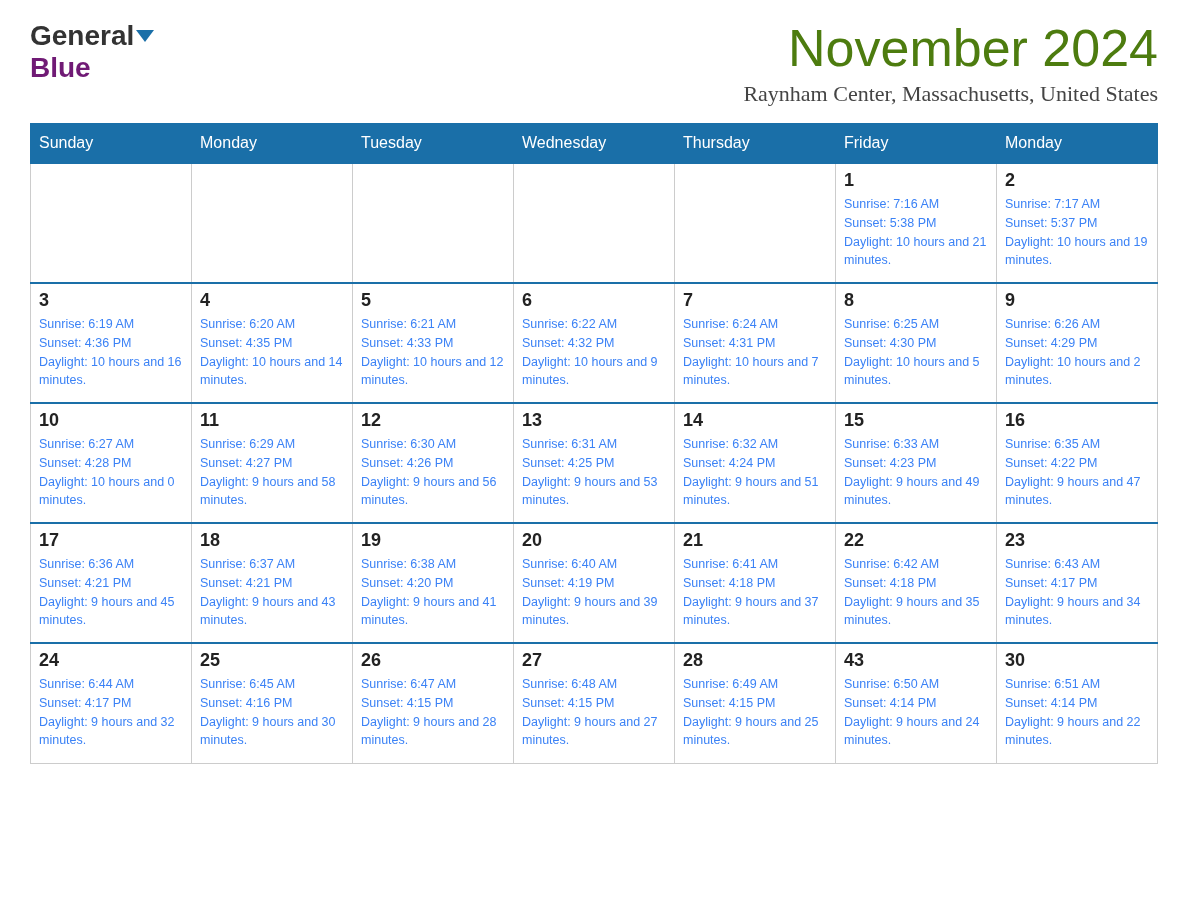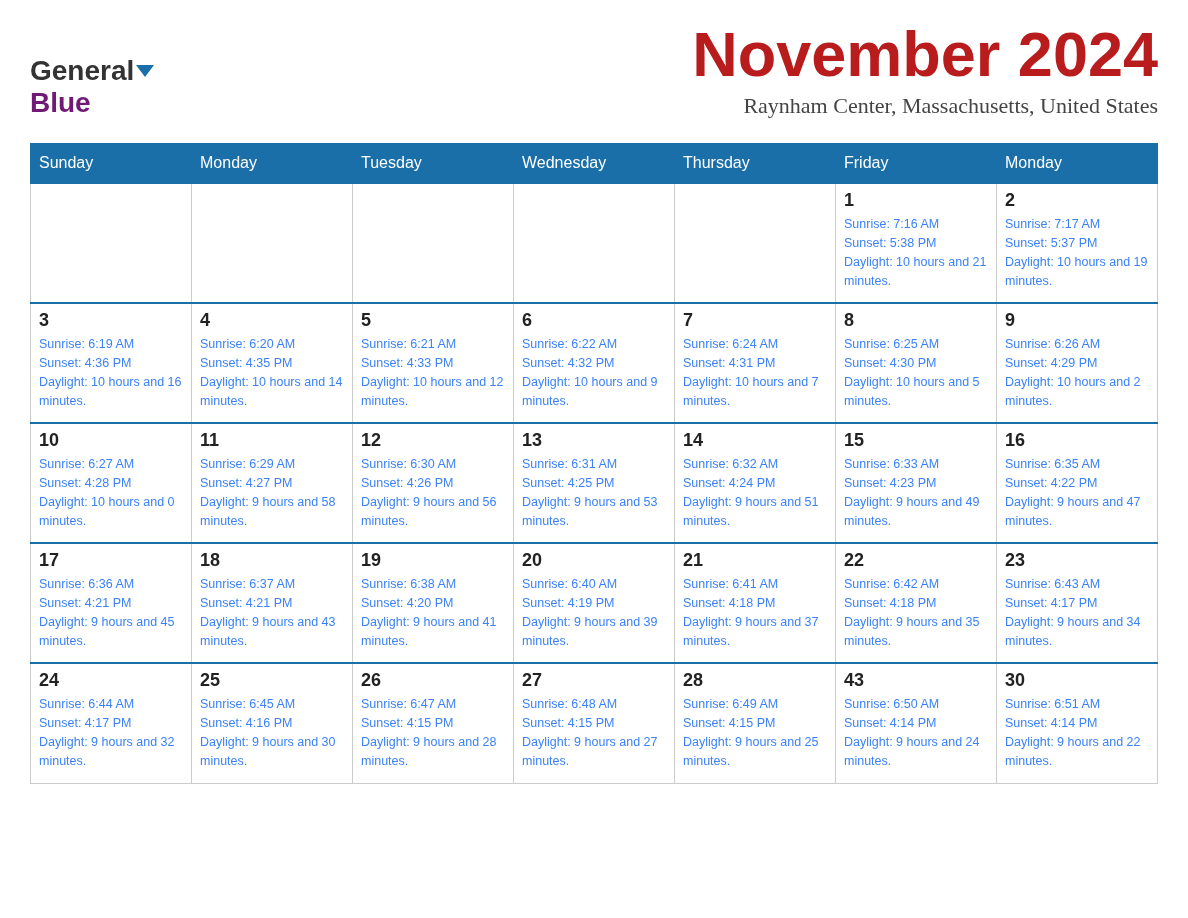--- a/index.html
+++ b/index.html
@@ -6,55 +6,55 @@
     body {
       font-family: Arial, sans-serif;
       background: #fff;
       padding: 20px 30px;
       width: 1188px;
       min-height: 918px;
     }
     .header {
       display: flex;
       justify-content: space-between;
-      align-items: flex-end;
+      align-items: flex-start;
       margin-bottom: 10px;
     }
     .logo {
       display: flex;
       flex-direction: column;
       align-items: flex-start;
     }
     .logo-text {
       font-size: 28px;
       font-weight: bold;
       color: #333;
     }
     .logo-text span {
       color: #1a6fa8;
     }
     .title-section {
       text-align: right;
     }
     .month-title {
-      font-size: 63px;
-      font-weight: bold;
-      color: #b91c1c;
+      font-size: 52px;
+      font-weight: normal;
+      color: #4d7c0f;
       line-height: 1.1;
     }
     .location-title {
       font-size: 22px;
       color: #444;
       margin-top: 4px;
       font-family: Liberation Serif, serif;
     }
     .calendar {
       width: 100%;
       border-collapse: collapse;
-      margin-top: 24px;
+      margin-top: 16px;
     }
     .calendar th {
       background-color: #1a6fa8;
       color: #fff;
       padding: 10px 8px;
       font-size: 16px;
       font-weight: normal;
       text-align: left;
       border: 1px solid #1a6fa8;
     }

